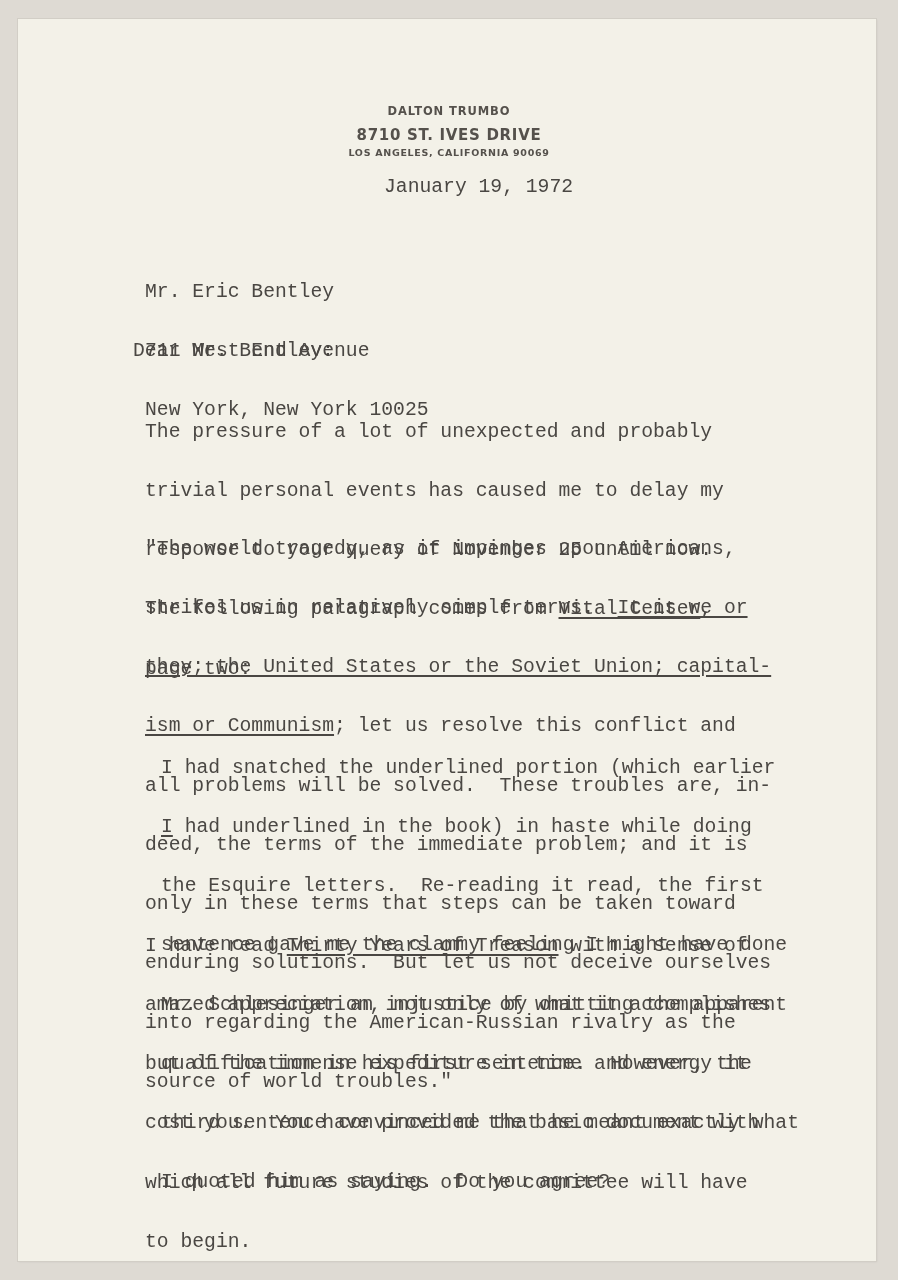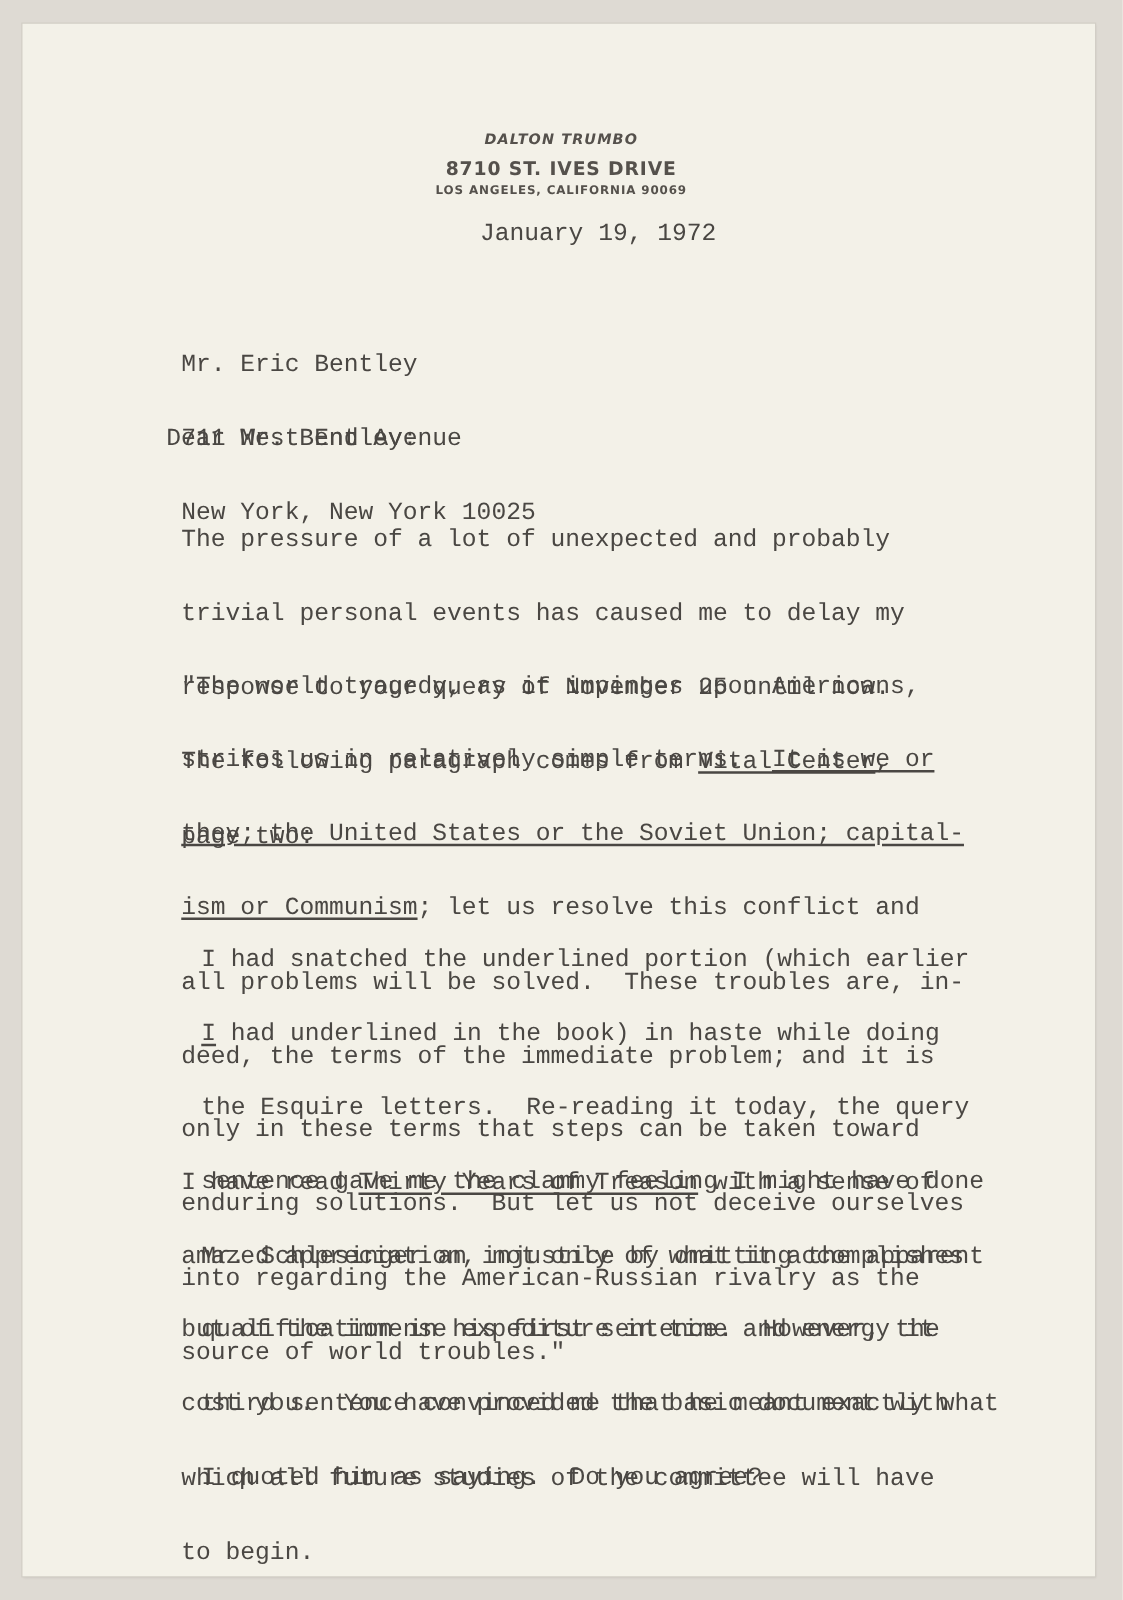--- a/index.html
+++ b/index.html
@@ -26,21 +26,21 @@
       position: absolute;
       left: 0;
       width: 898px;
       text-align: center;
       font-family: "DejaVu Sans", sans-serif;
       font-weight: bold;
       color: #55514c;
       letter-spacing: 0.6px;
       white-space: nowrap;
     }
-    .lh-name { top: 104px; font-size: 11.5px; letter-spacing: 0.9px; font-style: italic; }
+    .lh-name { top: 104px; font-size: 11.5px; letter-spacing: 0.9px; }
     .lh-street { top: 126px; font-size: 15px; letter-spacing: 0.7px; }
     .lh-city { top: 147px; font-size: 9.5px; letter-spacing: 0.7px; }
 
     .type {
       position: absolute;
       font-family: "Liberation Mono", "DejaVu Sans Mono", monospace;
       font-size: 19.7px;
       line-height: 19.75px;
       color: #4a4743;
       white-space: pre;
@@ -97,21 +97,21 @@
   <span class="line">deed, the terms of the immediate problem; and it is</span>
   <span class="line">only in these terms that steps can be taken toward</span>
   <span class="line">enduring solutions.  But let us not deceive ourselves</span>
   <span class="line">into regarding the American-Russian rivalry as the</span>
   <span class="line">source of world troubles."</span>
 </div>
 
 <div class="type para3">
   <span class="line">I had snatched the underlined portion (which earlier</span>
   <span class="line"><span class="ul">I</span><span> had underlined in the book) in haste while doing</span></span>
-  <span class="line">the Esquire letters.  Re-reading it today, the query</span>
+  <span class="line">the Esquire letters.  Re-reading it read, the first</span>
   <span class="line">sentence gave me the clammy feeling I might have done</span>
   <span class="line">Mr. Schlesinger an injustice by omitting the apparent</span>
   <span class="line">qualification in his first sentence.  However, the</span>
   <span class="line">third sentence convinced me that he meant exactly what</span>
   <span class="line">I quoted him as saying.  Do you agree?</span>
 </div>
 
 <div class="type para4">
   <span class="line"><span>I have read </span><span class="ul">Thirty Years of Treason</span><span> with a sense of</span></span>
   <span class="line">amazed appreciation, not only of what it accomplishes</span>

